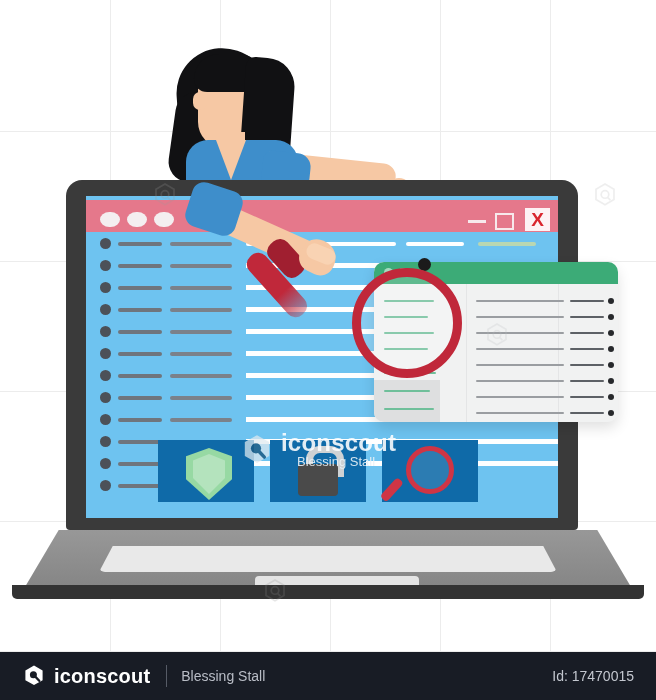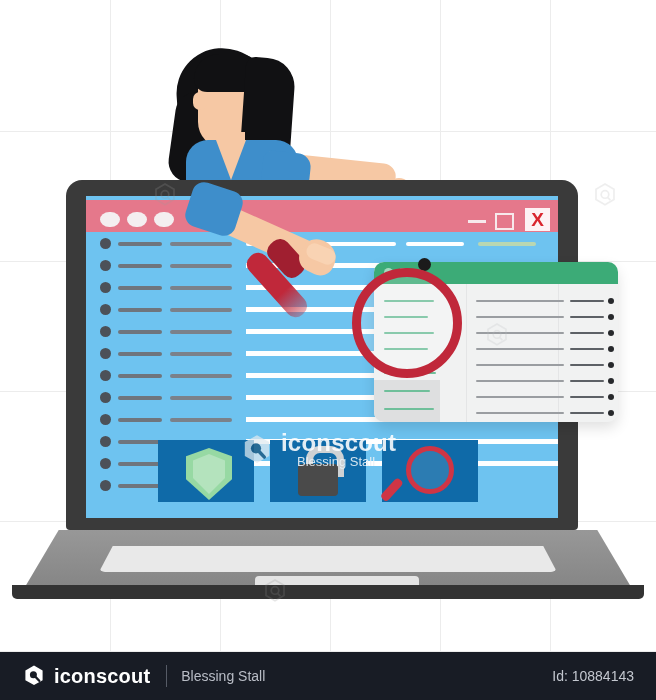--- a/index.html
+++ b/index.html
@@ -517,16 +517,16 @@
     <span class="f-logo">
       <svg width="24" height="24" viewBox="0 0 24 24">
         <path d="M12 1.5 20.6 6.4v9.8L12 21.1 3.4 16.2V6.4z" fill="#ffffff"></path>
         <circle cx="11.4" cy="10.8" r="3.5" fill="#181c25"></circle>
         <path d="M13.9 13.3 17.2 16.8" stroke="#181c25" stroke-width="2.4" stroke-linecap="round"></path>
       </svg>
     </span>
     <span class="f-brand">iconscout</span>
     <span class="f-div"></span>
     <span class="f-author">Blessing Stall</span>
-    <span class="f-id">Id: 10884143</span>
+    <span class="f-id">Id: 17470015</span>
   </div>
 
 </div>
 
 </body></html>

